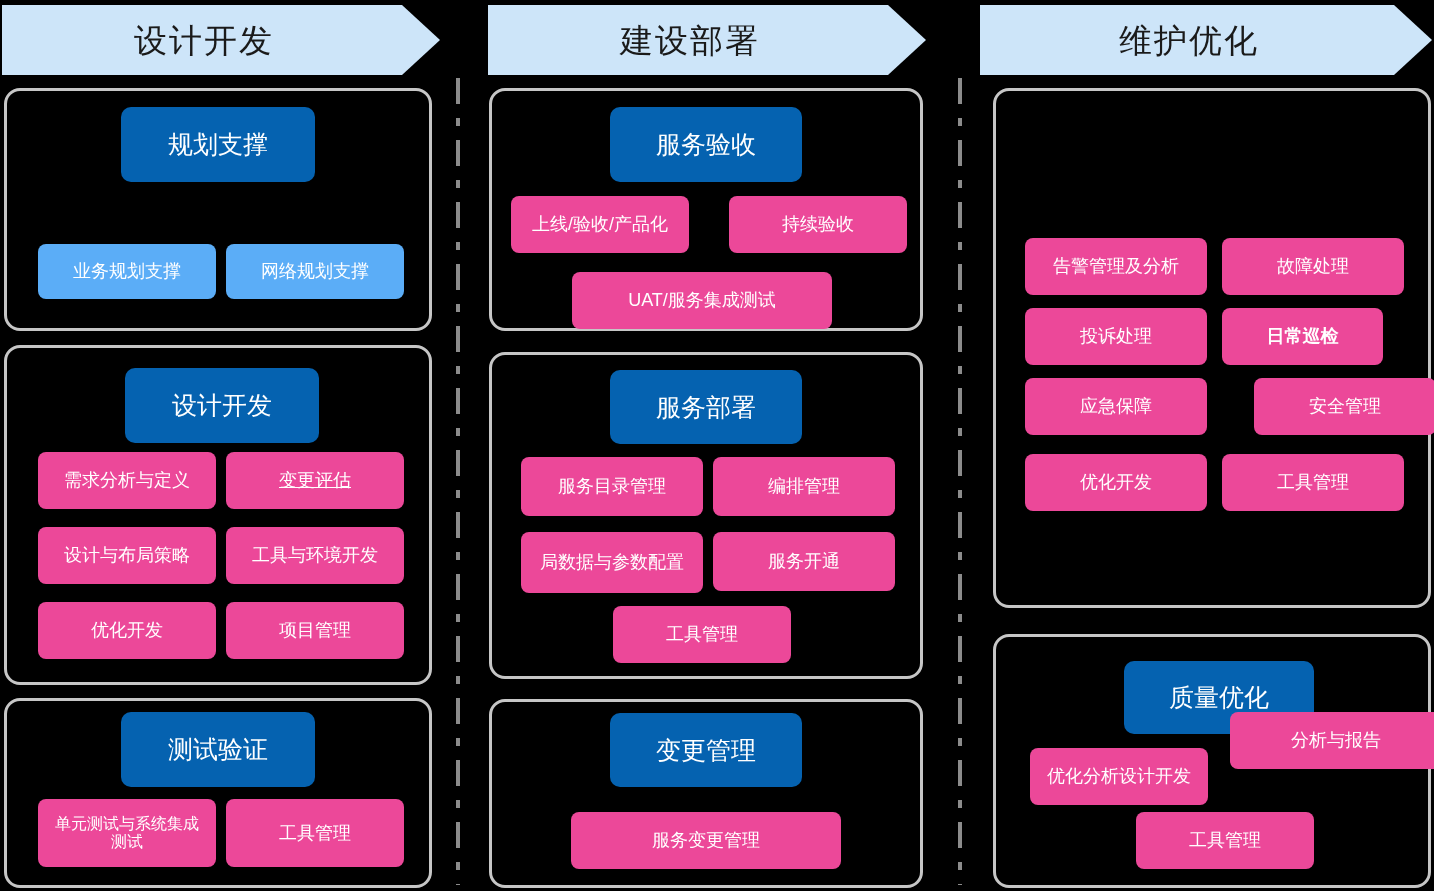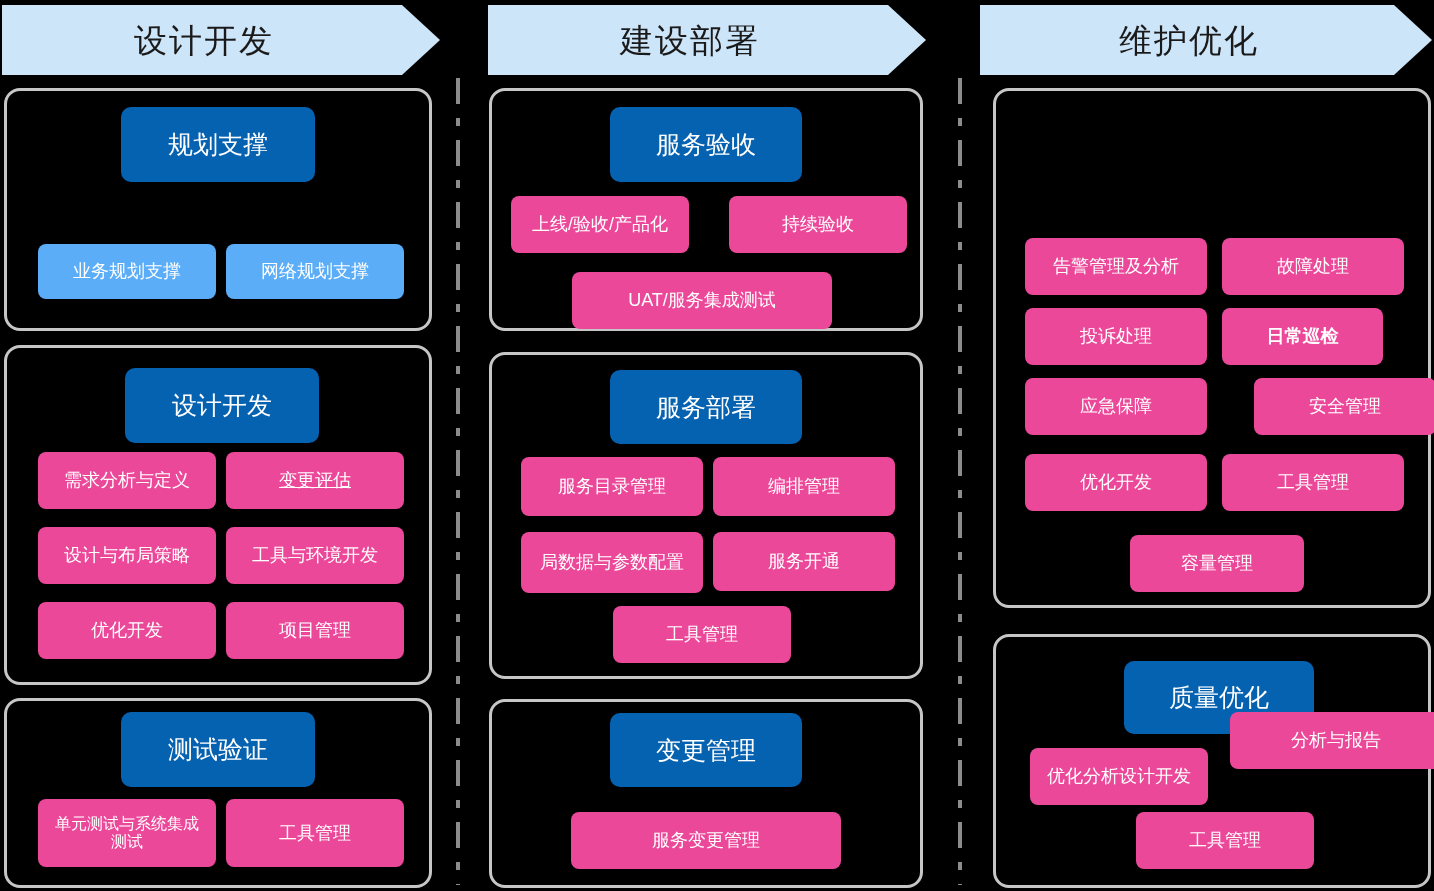--- a/index.html
+++ b/index.html
@@ -149,18 +149,17 @@
     <div class="node head" style="left: 610px; top: 713px; width: 192px; height: 74px;">变更管理</div>
     <div class="node leaf" style="left: 571px; top: 812px; width: 270px; height: 57px;">服务变更管理</div>
     <div class="node leaf" style="left: 1025px; top: 238px; width: 182px; height: 57px;">告警管理及分析</div>
     <div class="node leaf" style="left: 1222px; top: 238px; width: 182px; height: 57px;">故障处理</div>
     <div class="node leaf" style="left: 1025px; top: 308px; width: 182px; height: 57px;">投诉处理</div>
     <div class="node leaf" style="left: 1222px; top: 308px; width: 161px; height: 57px; font-weight: bold;">日常巡检</div>
     <div class="node leaf" style="left: 1025px; top: 378px; width: 182px; height: 57px;">应急保障</div>
     <div class="node leaf" style="left: 1254px; top: 378px; width: 182px; height: 57px;">安全管理</div>
     <div class="node leaf" style="left: 1025px; top: 454px; width: 182px; height: 57px;">优化开发</div>
     <div class="node leaf" style="left: 1222px; top: 454px; width: 182px; height: 57px;">工具管理</div>
-    <div class="node leaf" style="left: 1130px; top: 535px; width: 174px; height: 57px;">容量管理</div>
     <div class="node head" style="left: 1124px; top: 661px; width: 190px; height: 73px;">质量优化</div>
     <div class="node leaf" style="left: 1030px; top: 748px; width: 178px; height: 57px;">优化分析设计开发</div>
     <div class="node leaf" style="left: 1230px; top: 712px; width: 212px; height: 57px;">分析与报告</div>
     <div class="node leaf" style="left: 1136px; top: 812px; width: 178px; height: 57px;">工具管理</div>
   </div>
 
 </body></html>

